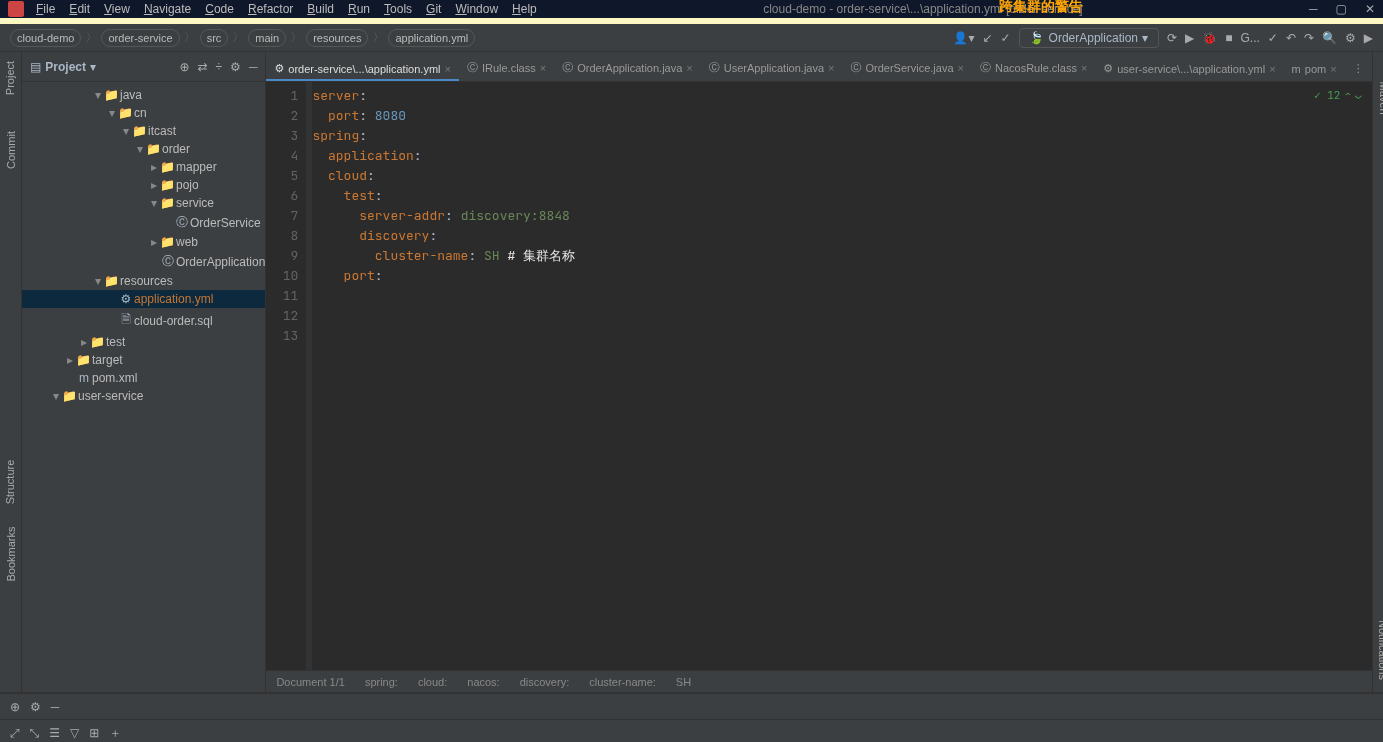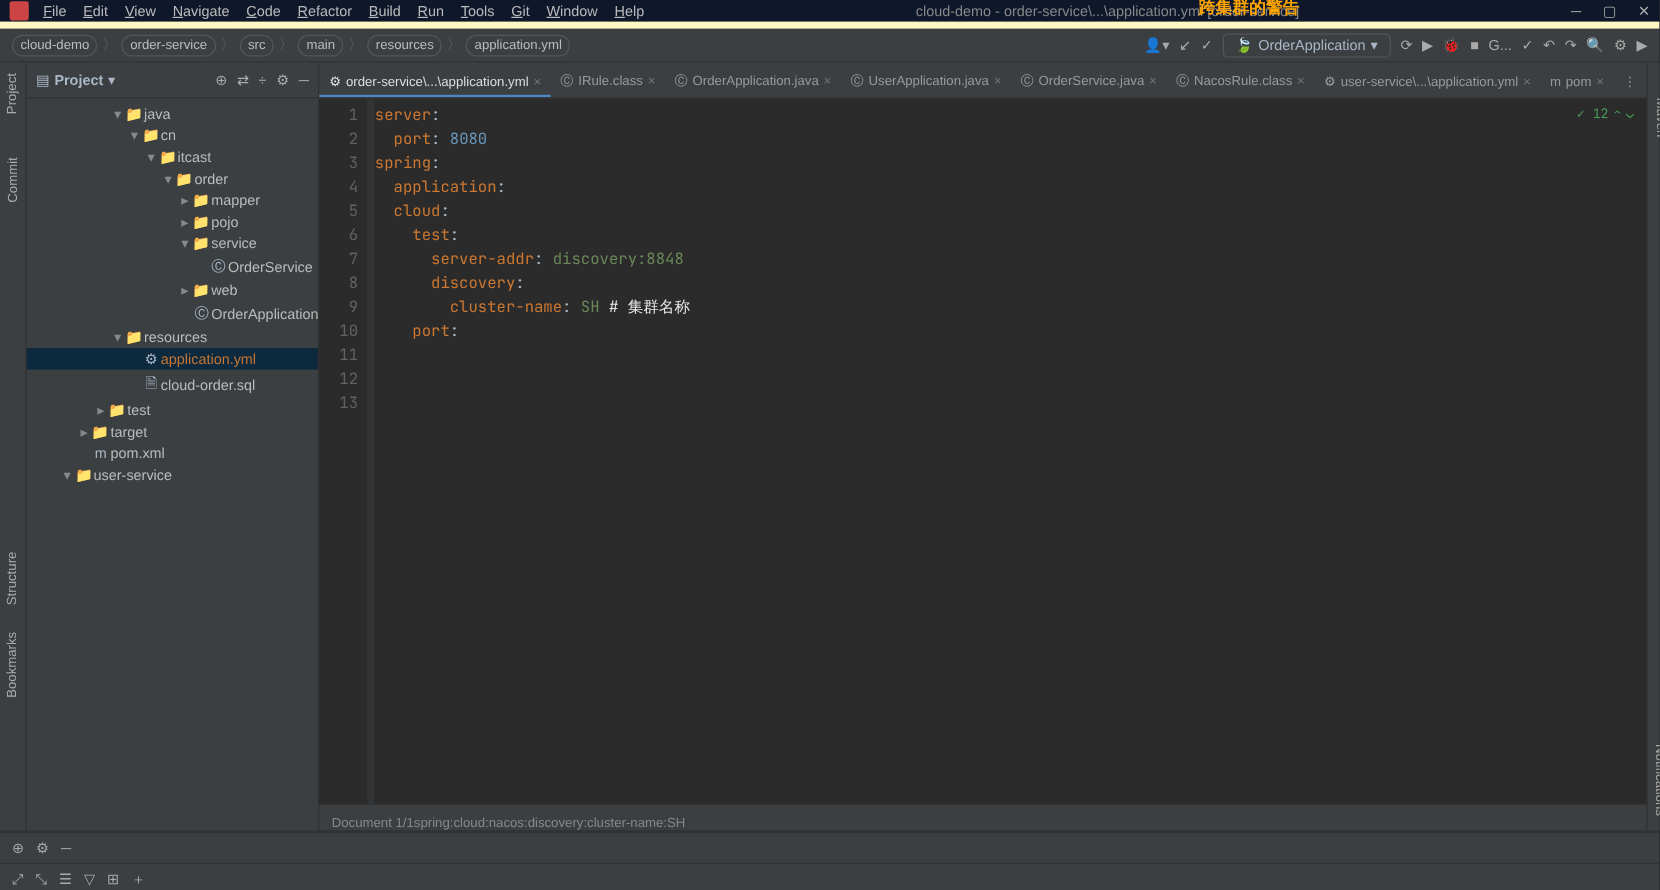--- a/index.html
+++ b/index.html
@@ -46,21 +46,21 @@
 .gutter { width: 40px; text-align: right; padding: 4px 8px 4px 0; color: #606366; }
 .gutter div { height: 20px; line-height: 20px; }
 .codelines { padding: 4px 0; flex: 1; }
 .codelines div { height: 20px; line-height: 20px; white-space: pre; }
 .kw { color: #cc7832; }
 .str { color: #6a8759; }
 .num { color: #6897bb; }
 .cmt { color: #e5e5e5; }
 .link { color: #cc7832; text-decoration: underline; }
 .inspect { position: absolute; right: 10px; top: 6px; color: #499c54; font-size: 11px; display: flex; align-items: center; gap: 4px; }
-.crumbbar { height: 22px; background: #3c3f41; border-top: 1px solid #323232; display: flex; align-items: flex-end; padding: 0 10px; color: #888; font-size: 11px; }
+.crumbbar { height: 22px; background: #3c3f41; border-top: 1px solid #323232; display: flex; align-items: center; padding: 0 10px; gap: 20px; color: #888; font-size: 11px; }
 .services { height: 312px; background: #2b2b2b; border-top: 2px solid #323232; display: flex; flex-direction: column; }
 .services-hdr { height: 26px; background: #3c3f41; display: flex; align-items: center; padding: 0 10px; border-bottom: 1px solid #323232; }
 .services-hdr .ttl { flex: 1; color: #bbb; font-weight: bold; }
 .services-hdr .tools { display: flex; gap: 10px; color: #aaa; }
 .services-toolbar { height: 26px; background: #3c3f41; display: flex; align-items: center; padding: 0 10px; gap: 10px; color: #aaa; }
 .annotation-label { position: absolute; color: #ffa500; font-size: 14px; font-weight: bold; }
 </style>
 </head>
 <body>
 

